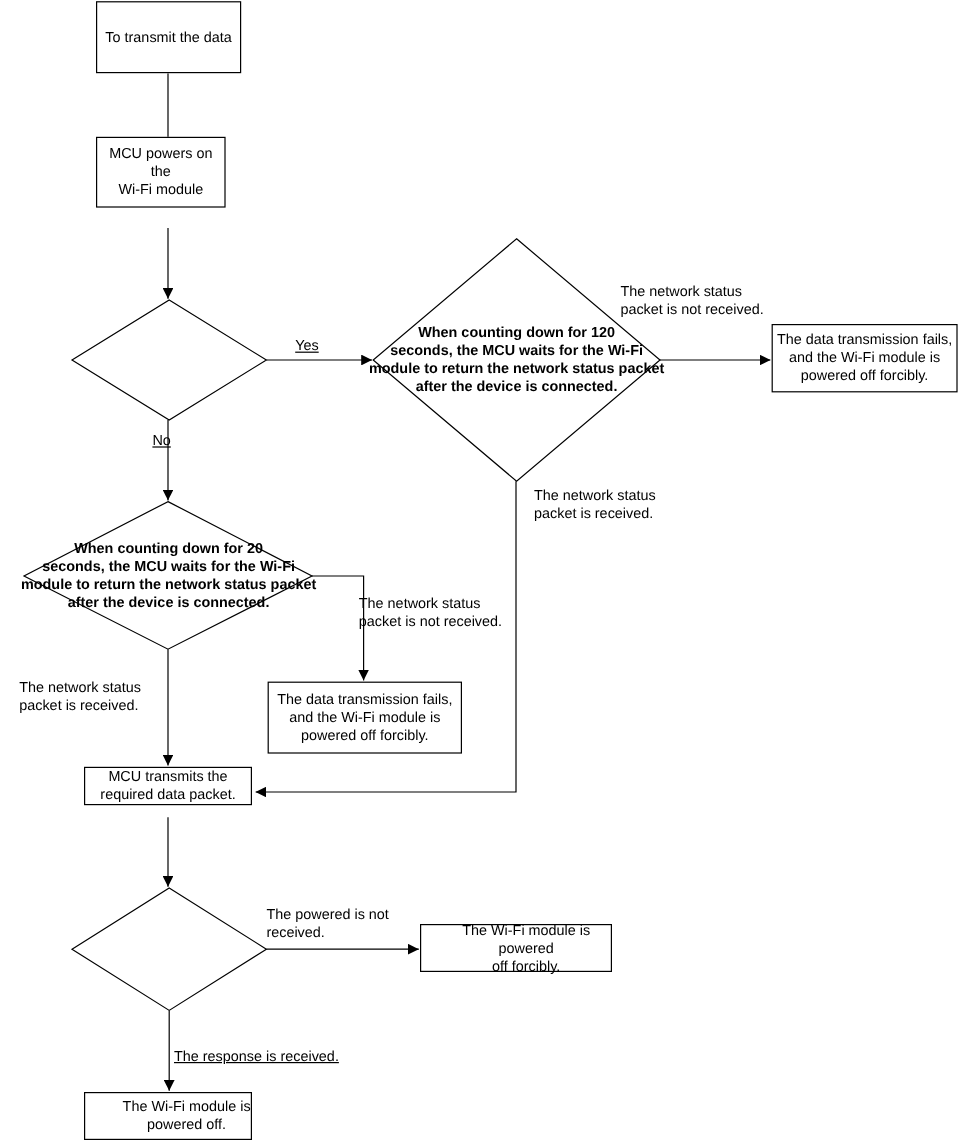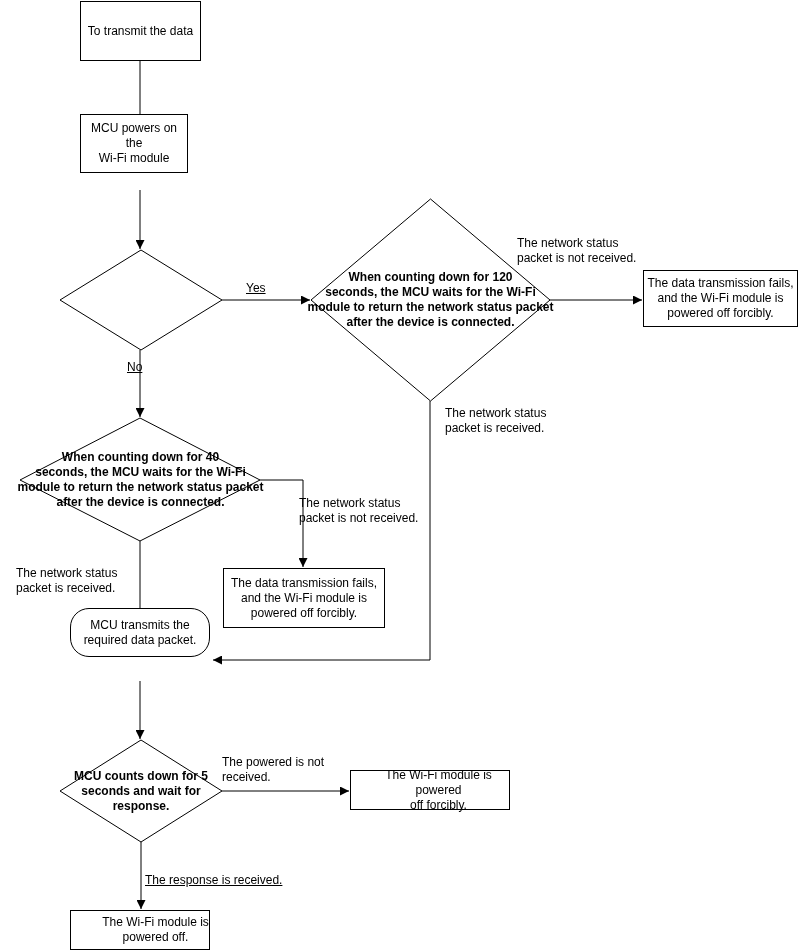--- a/index.html
+++ b/index.html
@@ -91,46 +91,43 @@
 and the Wi-Fi module is
 powered off forcibly.</span>
   </div>
 
   <div class="node" style="left:223px; top:568px; width:162px; height:60px;">
     <span class="node-label">The data transmission fails,
 and the Wi-Fi module is
 powered off forcibly.</span>
   </div>
 
-  <div class="node" style="left:70px; top:608px; width:140px; height:49px;border-radius:19px;">
+  <div class="node" style="left:70px; top:639px; width:140px; height:32px;">
     <span class="node-label">MCU transmits the
 required data packet.</span>
   </div>
 
   <div class="node" style="left:350px; top:770px; width:160px; height:40px;padding-left:17px;">
     <span class="node-label">The Wi-Fi module is powered
 off forcibly.</span>
   </div>
 
   <div class="node" style="left:70px; top:910px; width:140px; height:40px;padding-left:31px;">
     <span class="node-label">The Wi-Fi module is
 powered off.</span>
   </div>
 
   <div class="diamond-label" style="left:305px; top:270px; width:251px; height:60px;">When counting down for 120
 seconds, the MCU waits for the Wi-Fi
 module to return the network status packet
 after the device is connected.</div>
-  <div class="diamond-label" style="left:15px; top:450px; width:251px; height:60px;">When counting down for 40
+  <div class="diamond-label" style="left:15px; top:450px; width:251px; height:60px;">When counting down for 20
 seconds, the MCU waits for the Wi-Fi
 module to return the network status packet
 after the device is connected.</div>
-  <div class="diamond-label" style="left:61px; top:763px; width:160px; height:56px;">MCU counts down for 5
-seconds and wait for
-response.</div>
 
   <div class="edge-label nowrap" style="left:246px; top:281px;">Yes</div>
   <div class="edge-label nowrap" style="left:101px; top:360px;margin-left:26px;">No</div>
   <div class="edge-label" style="left:517px; top:236px; width:140px;">The network status
 packet is not received.</div>
   <div class="edge-label" style="left:445px; top:406px; width:112px;">The network status
 packet is received.</div>
   <div class="edge-label" style="left:299px; top:496px; width:140px;">The network status
 packet is not received.</div>
   <div class="edge-label" style="left:16px; top:566px; width:108px;">The network status

